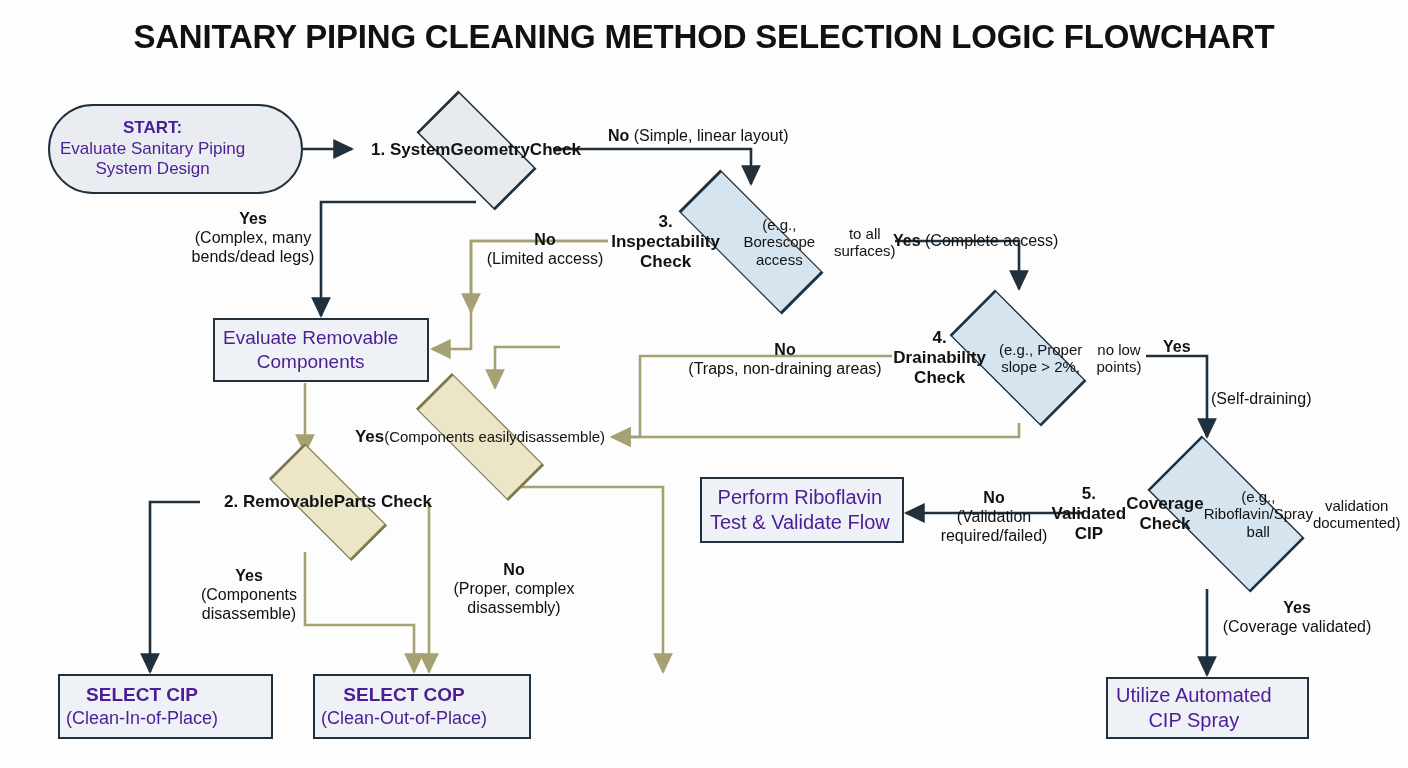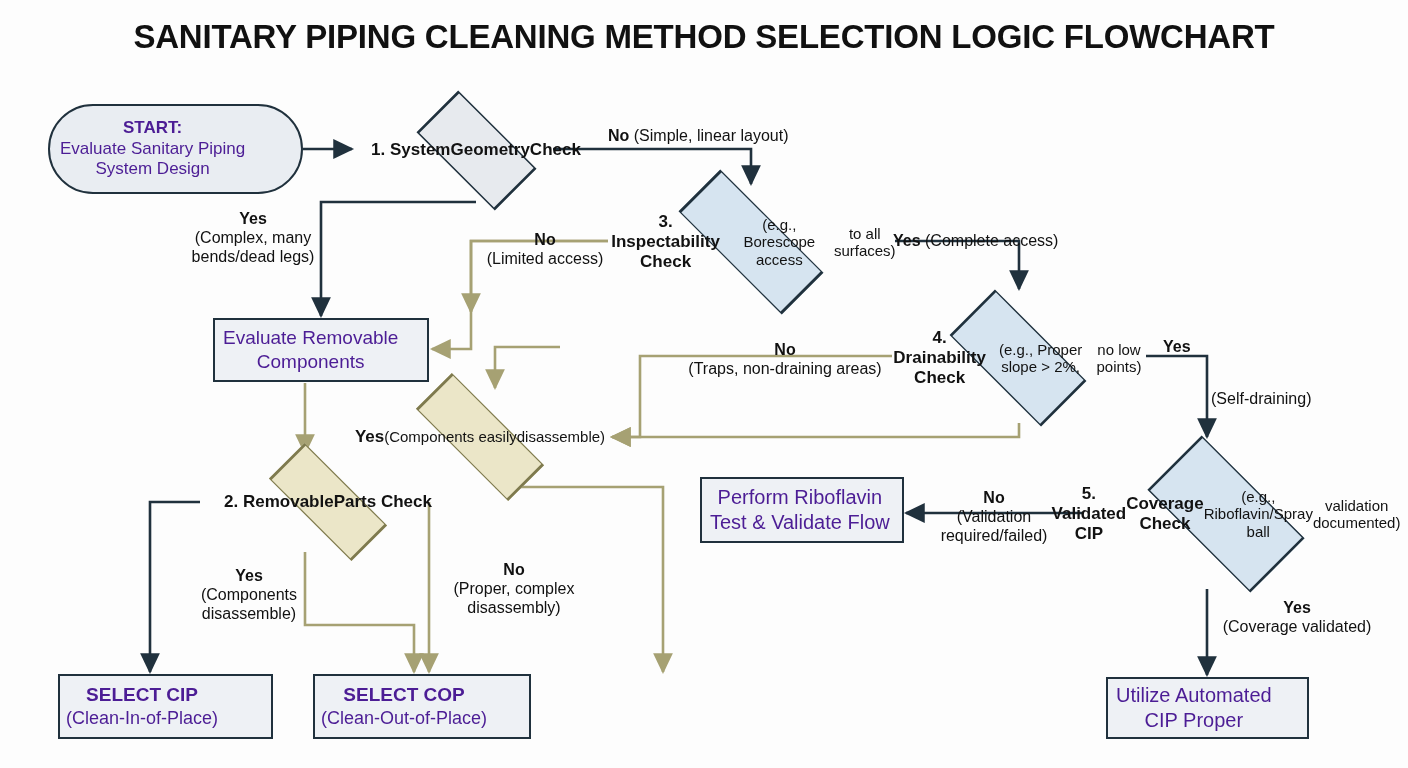--- a/index.html
+++ b/index.html
@@ -270,21 +270,21 @@
     <div>
       <div class="l1">SELECT COP</div>
       <div>(Clean-Out-of-Place)</div>
     </div>
   </div>
 
 
   <div class="node process small" style="left:1106px; top:677px; width:203px; height:62px;">
     <div>
       <div>Utilize Automated</div>
-      <div>CIP Proper</div>
+      <div>CIP Spray</div>
     </div>
   </div>
 
   <div class="elabel lft" style="left:608px; top:126px;">
     <b>No</b><span> (Simple, linear layout)</span>
   </div>
 
   <div class="elabel ctr" style="left:183px; top:209px; width:140px;">
     <div><b>Yes</b></div>
     <div>(Complex, many</div>

